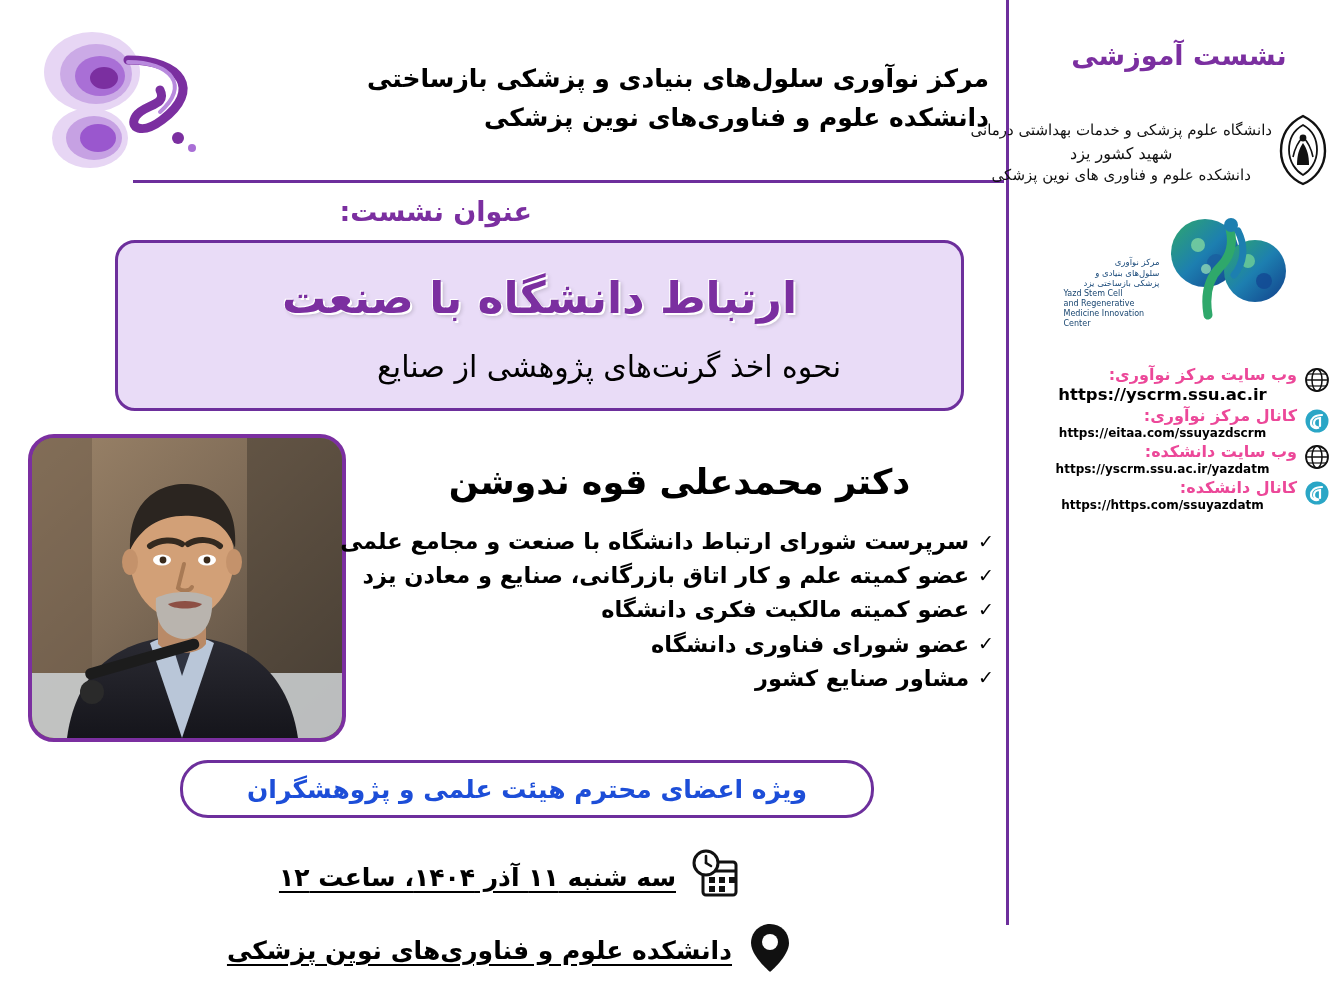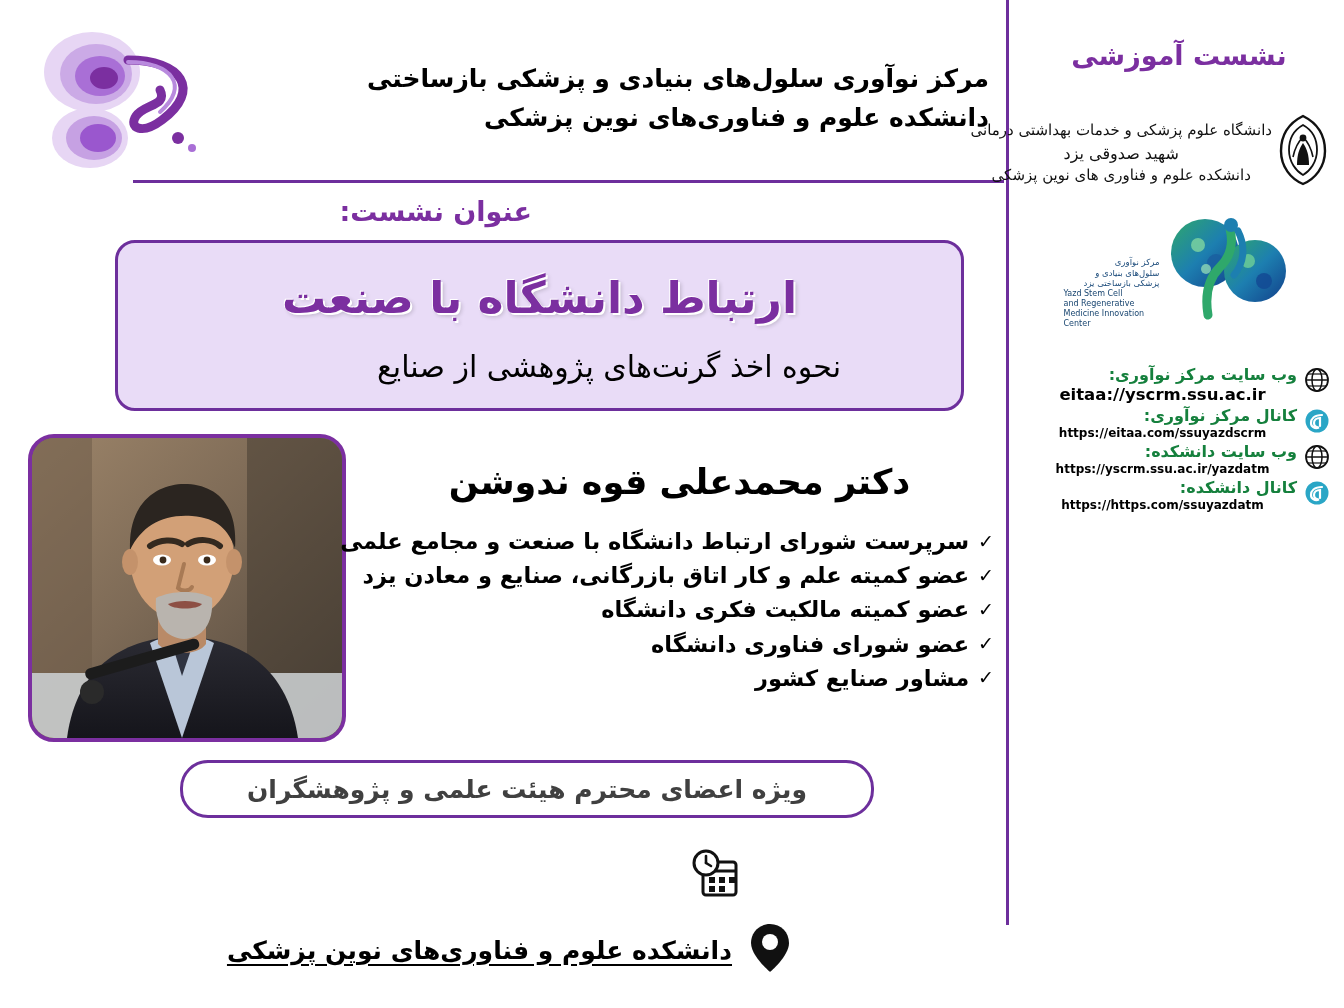--- a/index.html
+++ b/index.html
@@ -122,21 +122,21 @@
     height: 26px;
     margin-top: 2px;
   }
   .link-text {
     flex: 1 1 auto;
     text-align: right;
   }
   .link-label {
     font-size: 16px;
     font-weight: bold;
-    color: #15803d;
+    color: #ec4899;
     direction: rtl;
   }
   .link-url {
     font-size: 16.5px;
     font-weight: bold;
     color: #000;
     direction: ltr;
     text-align: center;
     white-space: nowrap;
     margin-top: 1px;
@@ -292,21 +292,21 @@
     border: 3px solid #6d2f9c;
     border-radius: 28px;
     display: flex;
     align-items: center;
     justify-content: center;
     direction: rtl;
   }
   .audience-text {
     font-size: 25px;
     font-weight: bold;
-    color: #404040;
+    color: #1d4ed8;
   }
 
   
   .datetime {
     position: absolute;
     top: 848px;
     right: 600px;
     display: flex;
     align-items: center;
     gap: 14px;
@@ -461,20 +461,21 @@
         <rect x="19" y="29" width="6" height="6" fill="#111"></rect>
         <rect x="29" y="29" width="6" height="6" fill="#111"></rect>
         <rect x="39" y="29" width="6" height="6" fill="#111"></rect>
         <rect x="19" y="38" width="6" height="6" fill="#111"></rect>
         <rect x="29" y="38" width="6" height="6" fill="#111"></rect>
         <circle cx="16" cy="15" r="12" fill="#fff" stroke="#111" stroke-width="3"></circle>
         <line x1="16" y1="8" x2="16" y2="15" stroke="#111" stroke-width="2.6" stroke-linecap="round"></line>
         <line x1="16" y1="15" x2="21" y2="18" stroke="#111" stroke-width="2.6" stroke-linecap="round"></line>
       </svg>
     </span>
+    <span class="datetime-text">سه شنبه ۱۱ آذر ۱۴۰۴، ساعت ۱۲</span>
   </div>
 
   <div class="place">
     <span>
       <svg width="48" height="56" viewBox="0 0 48 56">
         <path d="M24 4 C13 4 5 12.5 5 23 C5 36 24 52 24 52 C24 52 43 36 43 23 C43 12.5 35 4 24 4 Z" fill="#111"></path>
         <circle cx="24" cy="22" r="8" fill="#ffffff"></circle>
       </svg>
     </span>
     <span class="place-text">دانشکده علوم و فناوری‌های نوین پزشکی</span>
@@ -491,21 +492,21 @@
           <path d="M31 3 C17 10 9 22 9 38 C9 54 19 66 31 71 C43 66 53 54 53 38 C53 22 45 10 31 3 Z" fill="none" stroke="#111" stroke-width="2.4"></path>
           <path d="M31 12 C22 17 17 26 17 37 C17 49 24 58 31 62 C38 58 45 49 45 37 C45 26 40 17 31 12 Z" fill="none" stroke="#111" stroke-width="1.8"></path>
           <path d="M25 52 C25 42 27 36 31 30 C35 36 37 42 37 52 Z" fill="#111"></path>
           <circle cx="31" cy="25" r="3.4" fill="#111"></circle>
           <path d="M21 44 C23 34 27 28 31 24" stroke="#111" stroke-width="1.6" fill="none"></path>
           <path d="M41 44 C39 34 35 28 31 24" stroke="#111" stroke-width="1.6" fill="none"></path>
         </svg>
       </div>
       <div class="univ-lines">
         <div>دانشگاه علوم پزشکی و خدمات بهداشتی درمانی</div>
-        <div>شهید صدوقی یزد</div>
+        <div>شهید کشور یزد</div>
         <div>دانشکده علوم و فناوری های نوین پزشکی</div>
       </div>
     </div>
 
     <div class="center-logo">
       <div>
         <svg width="135" height="130" viewBox="0 0 135 130">
           <defs>
             <linearGradient id="gcell" x1="0" y1="0" x2="1" y2="1">
               <stop offset="0%" stop-color="#2fa86b"></stop>
@@ -543,21 +544,21 @@
           <svg width="26" height="26" viewBox="0 0 26 26">
             <circle cx="13" cy="13" r="11" fill="none" stroke="#111" stroke-width="1.8"></circle>
             <ellipse cx="13" cy="13" rx="5" ry="11" fill="none" stroke="#111" stroke-width="1.5"></ellipse>
             <line x1="2" y1="13" x2="24" y2="13" stroke="#111" stroke-width="1.5"></line>
             <line x1="4" y1="7" x2="22" y2="7" stroke="#111" stroke-width="1.2"></line>
             <line x1="4" y1="19" x2="22" y2="19" stroke="#111" stroke-width="1.2"></line>
           </svg>
         </span>
         <span class="link-text">
           <span class="link-label">وب سایت مرکز نوآوری:</span>
-          <div class="link-url">eitaa://yscrm.ssu.ac.ir</div>
+          <div class="link-url">https://yscrm.ssu.ac.ir</div>
         </span>
       </div>
 
       <div class="link-row">
         <span class="link-icon">
           <svg width="26" height="26" viewBox="0 0 26 26">
             <circle cx="13" cy="13" r="11.5" fill="#2aa6c6"></circle>
             <path d="M18 7 C10 7 7 11 7 15 C7 19 11 21 15 19.5 C12 19.6 10 18 10 15 C10 12 12.5 10 16 10 L16 18" fill="none" stroke="#ffffff" stroke-width="2.2" stroke-linecap="round"></path>
           </svg>
         </span>

